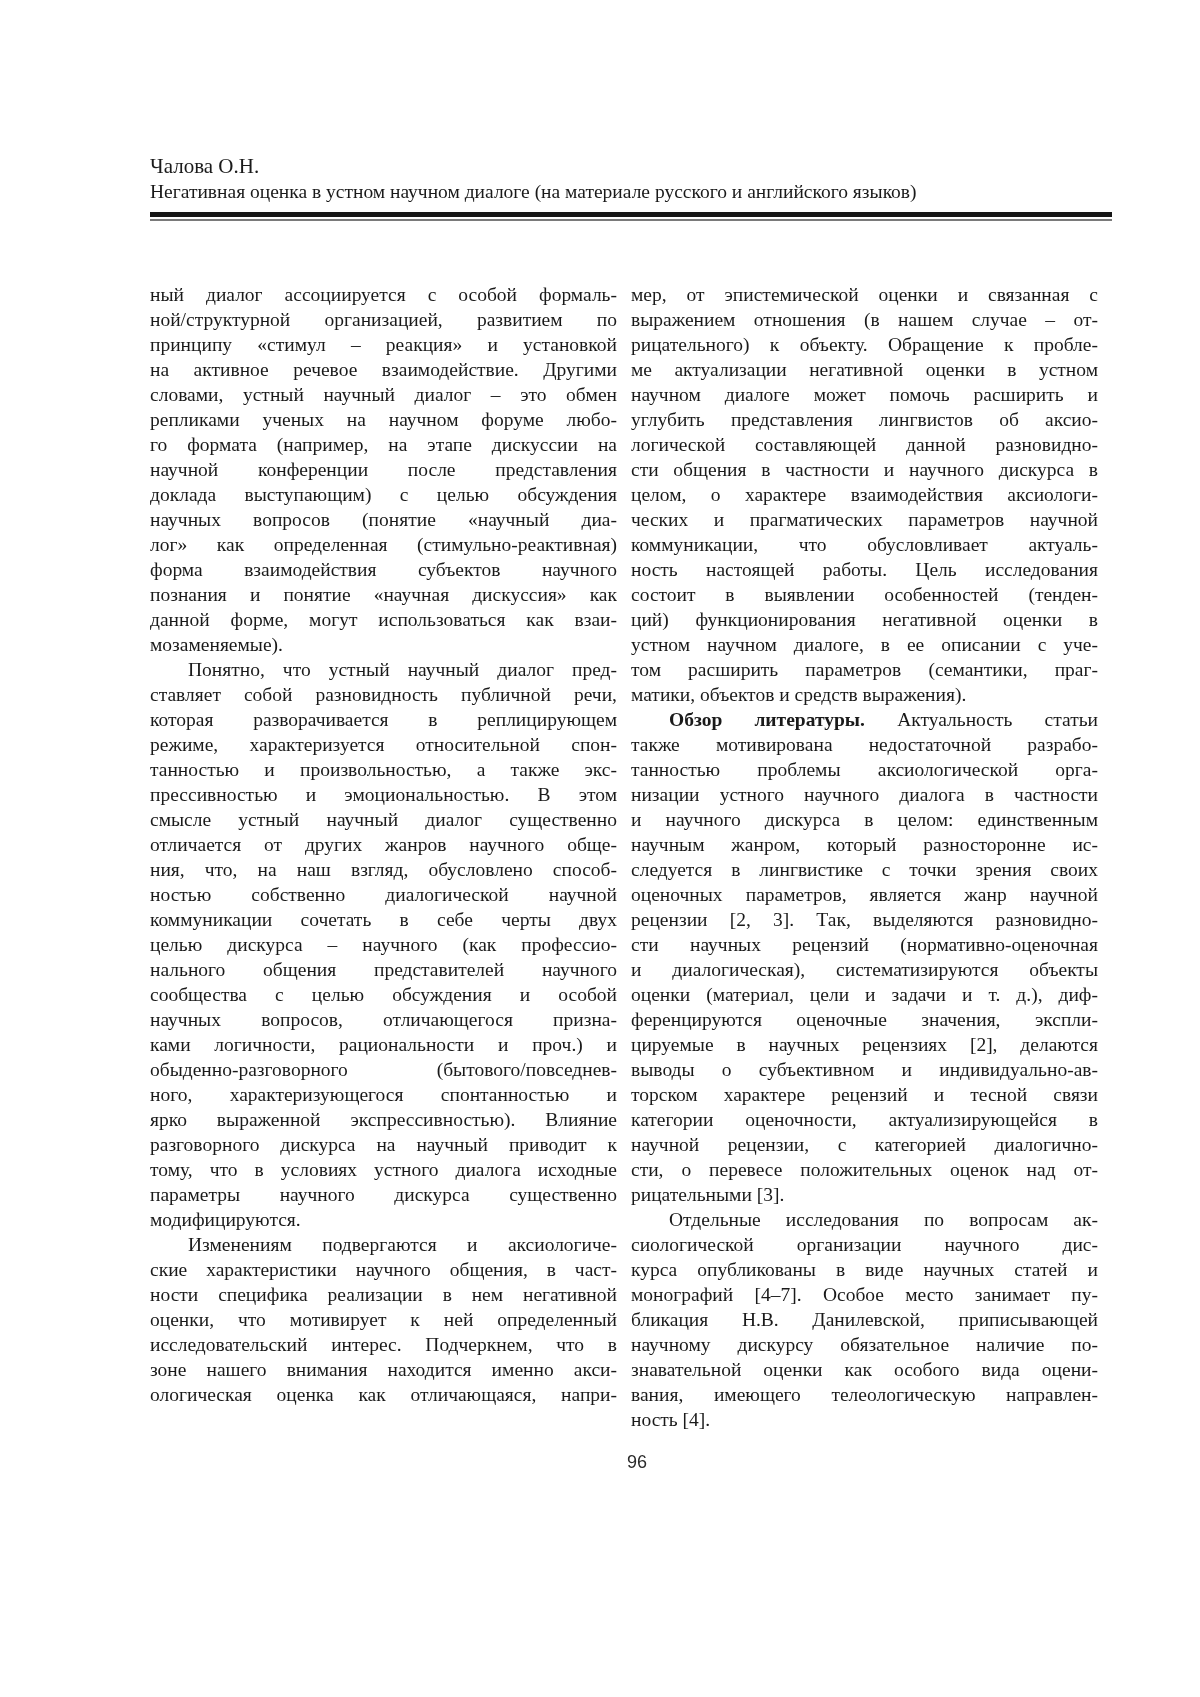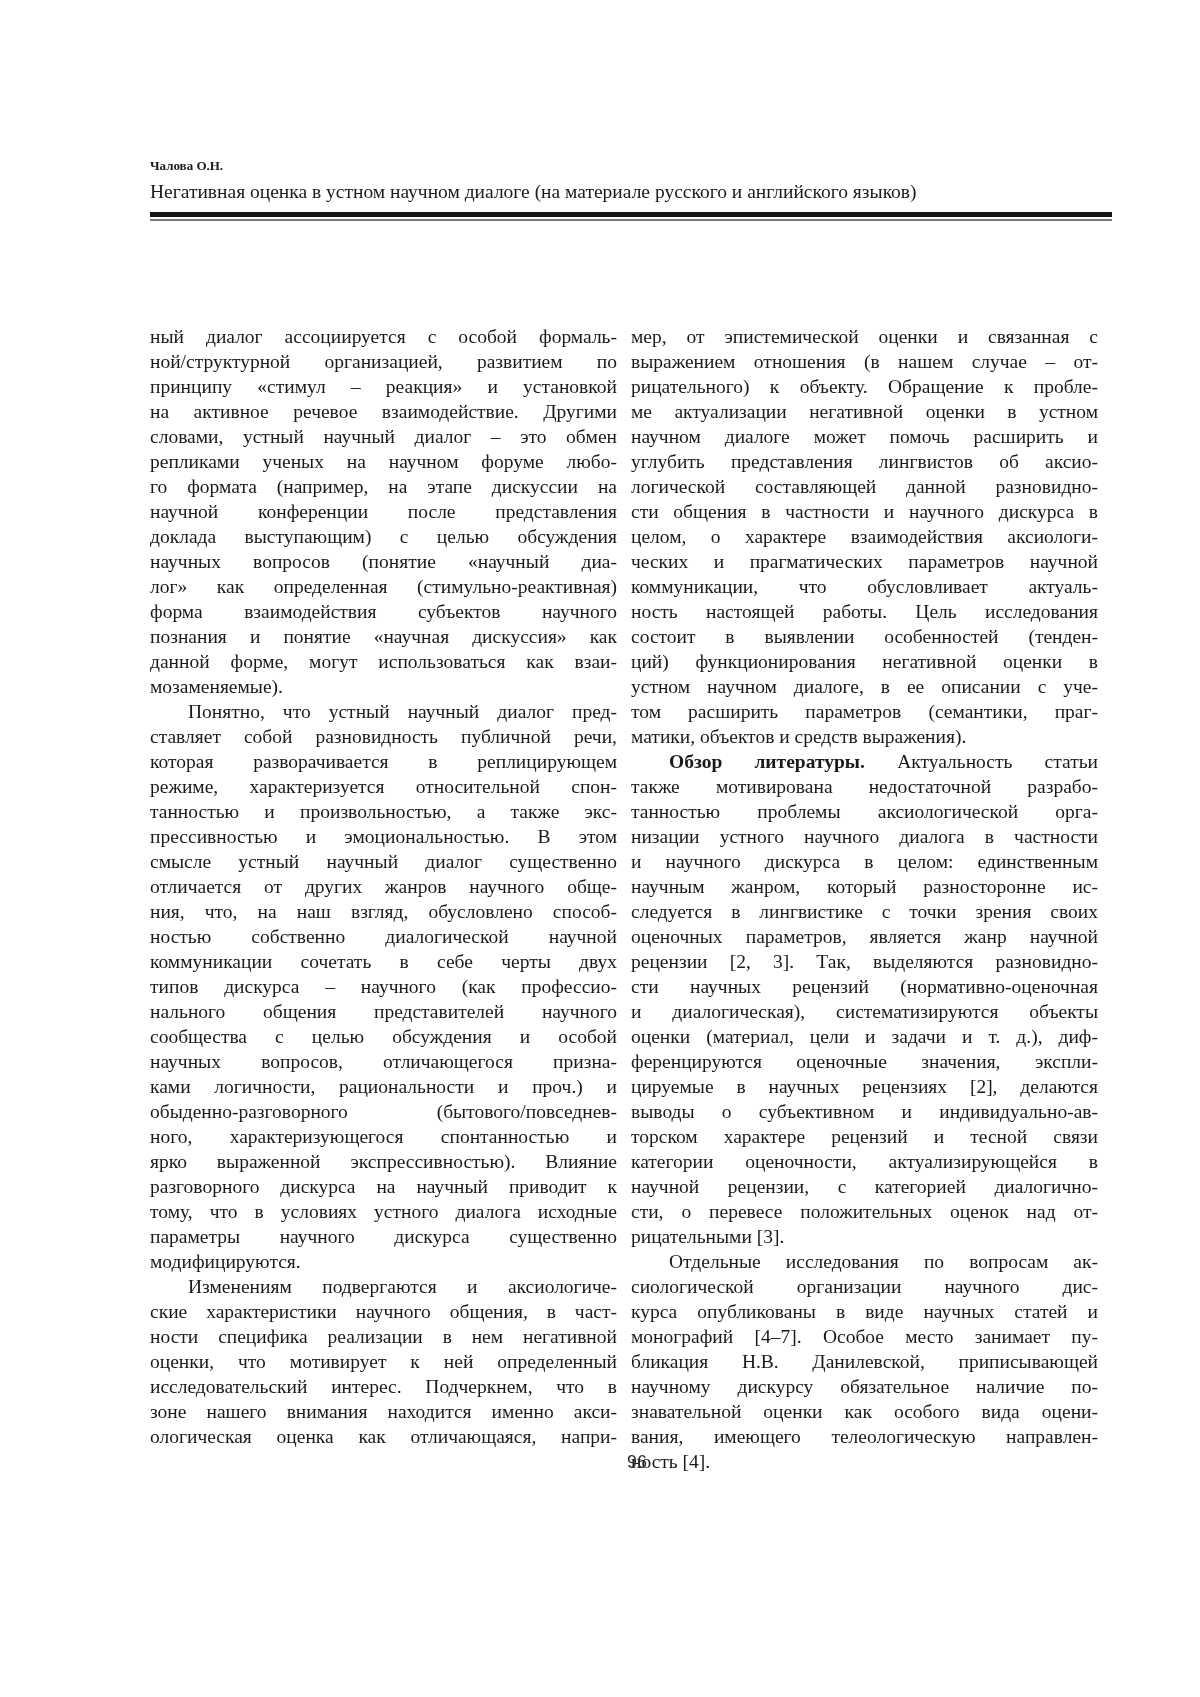--- a/index.html
+++ b/index.html
@@ -12,22 +12,22 @@
     color: #1a1a1a;
     overflow: hidden;
   }
   .header {
     position: absolute;
     left: 150px;
     top: 153px;
     width: 962px;
   }
   .header .author {
-    font-weight: bold;
-    font-size: 13px;
+    font-weight: normal;
+    font-size: 21px;
     line-height: 26px;
   }
   .header .title {
     font-size: 19.5px;
     line-height: 26px;
   }
   .rule-thick {
     margin-top: 7px;
     height: 5px;
     background: #161616;
@@ -37,21 +37,20 @@
     height: 2px;
     background: #7a7a7a;
   }
   .columns {
     position: absolute;
     left: 150px;
     top: 282px;
     width: 962px;
     display: flex;
     gap: 14px;
-    margin-top: 42px;
   }
   .col {
     width: 467px;
     font-size: 19.5px;
   }
   .line {
     line-height: 25px;
     text-align: justify;
     text-align-last: justify;
     white-space: normal;
@@ -107,21 +106,21 @@
         <div class="line">ставляет собой разновидность публичной речи,</div>
         <div class="line">которая разворачивается в реплицирующем</div>
         <div class="line">режиме, характеризуется относительной спон-</div>
         <div class="line">танностью и произвольностью, а также экс-</div>
         <div class="line">прессивностью и эмоциональностью. В этом</div>
         <div class="line">смысле устный научный диалог существенно</div>
         <div class="line">отличается от других жанров научного обще-</div>
         <div class="line">ния, что, на наш взгляд, обусловлено способ-</div>
         <div class="line">ностью собственно диалогической научной</div>
         <div class="line">коммуникации сочетать в себе черты двух</div>
-        <div class="line">типов дискурса – научного (как профессио-</div>
+        <div class="line">целью дискурса – научного (как профессио-</div>
         <div class="line">нального общения представителей научного</div>
         <div class="line">сообщества с целью обсуждения и особой</div>
         <div class="line">научных вопросов, отличающегося призна-</div>
         <div class="line">ками логичности, рациональности и проч.) и</div>
         <div class="line">обыденно-разговорного (бытового/повседнев-</div>
         <div class="line">ного, характеризующегося спонтанностью и</div>
         <div class="line">ярко выраженной экспрессивностью). Влияние</div>
         <div class="line">разговорного дискурса на научный приводит к</div>
         <div class="line">тому, что в условиях устного диалога исходные</div>
         <div class="line">параметры научного дискурса существенно</div>

